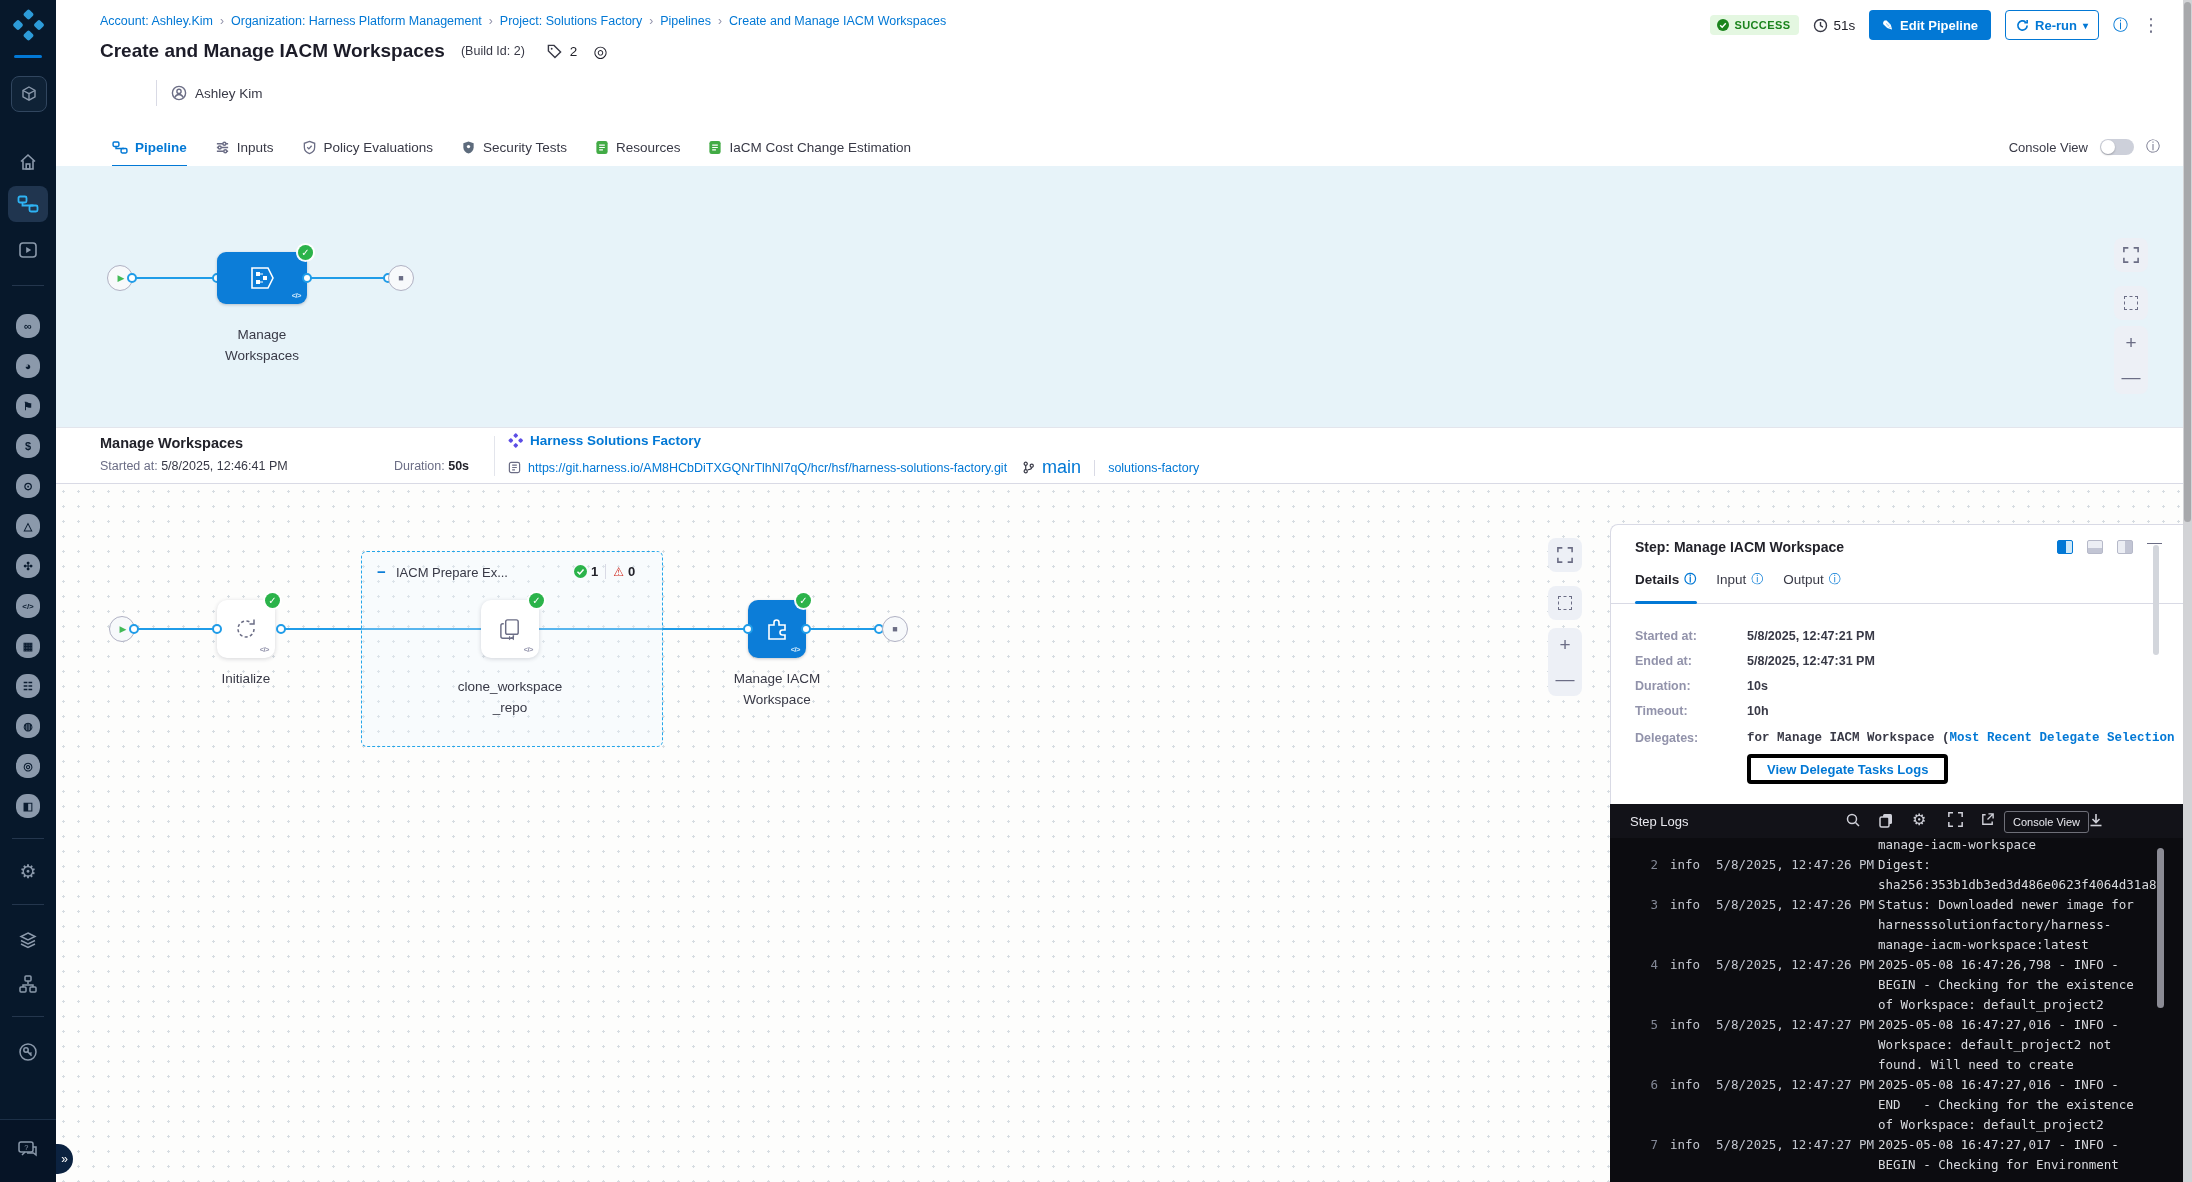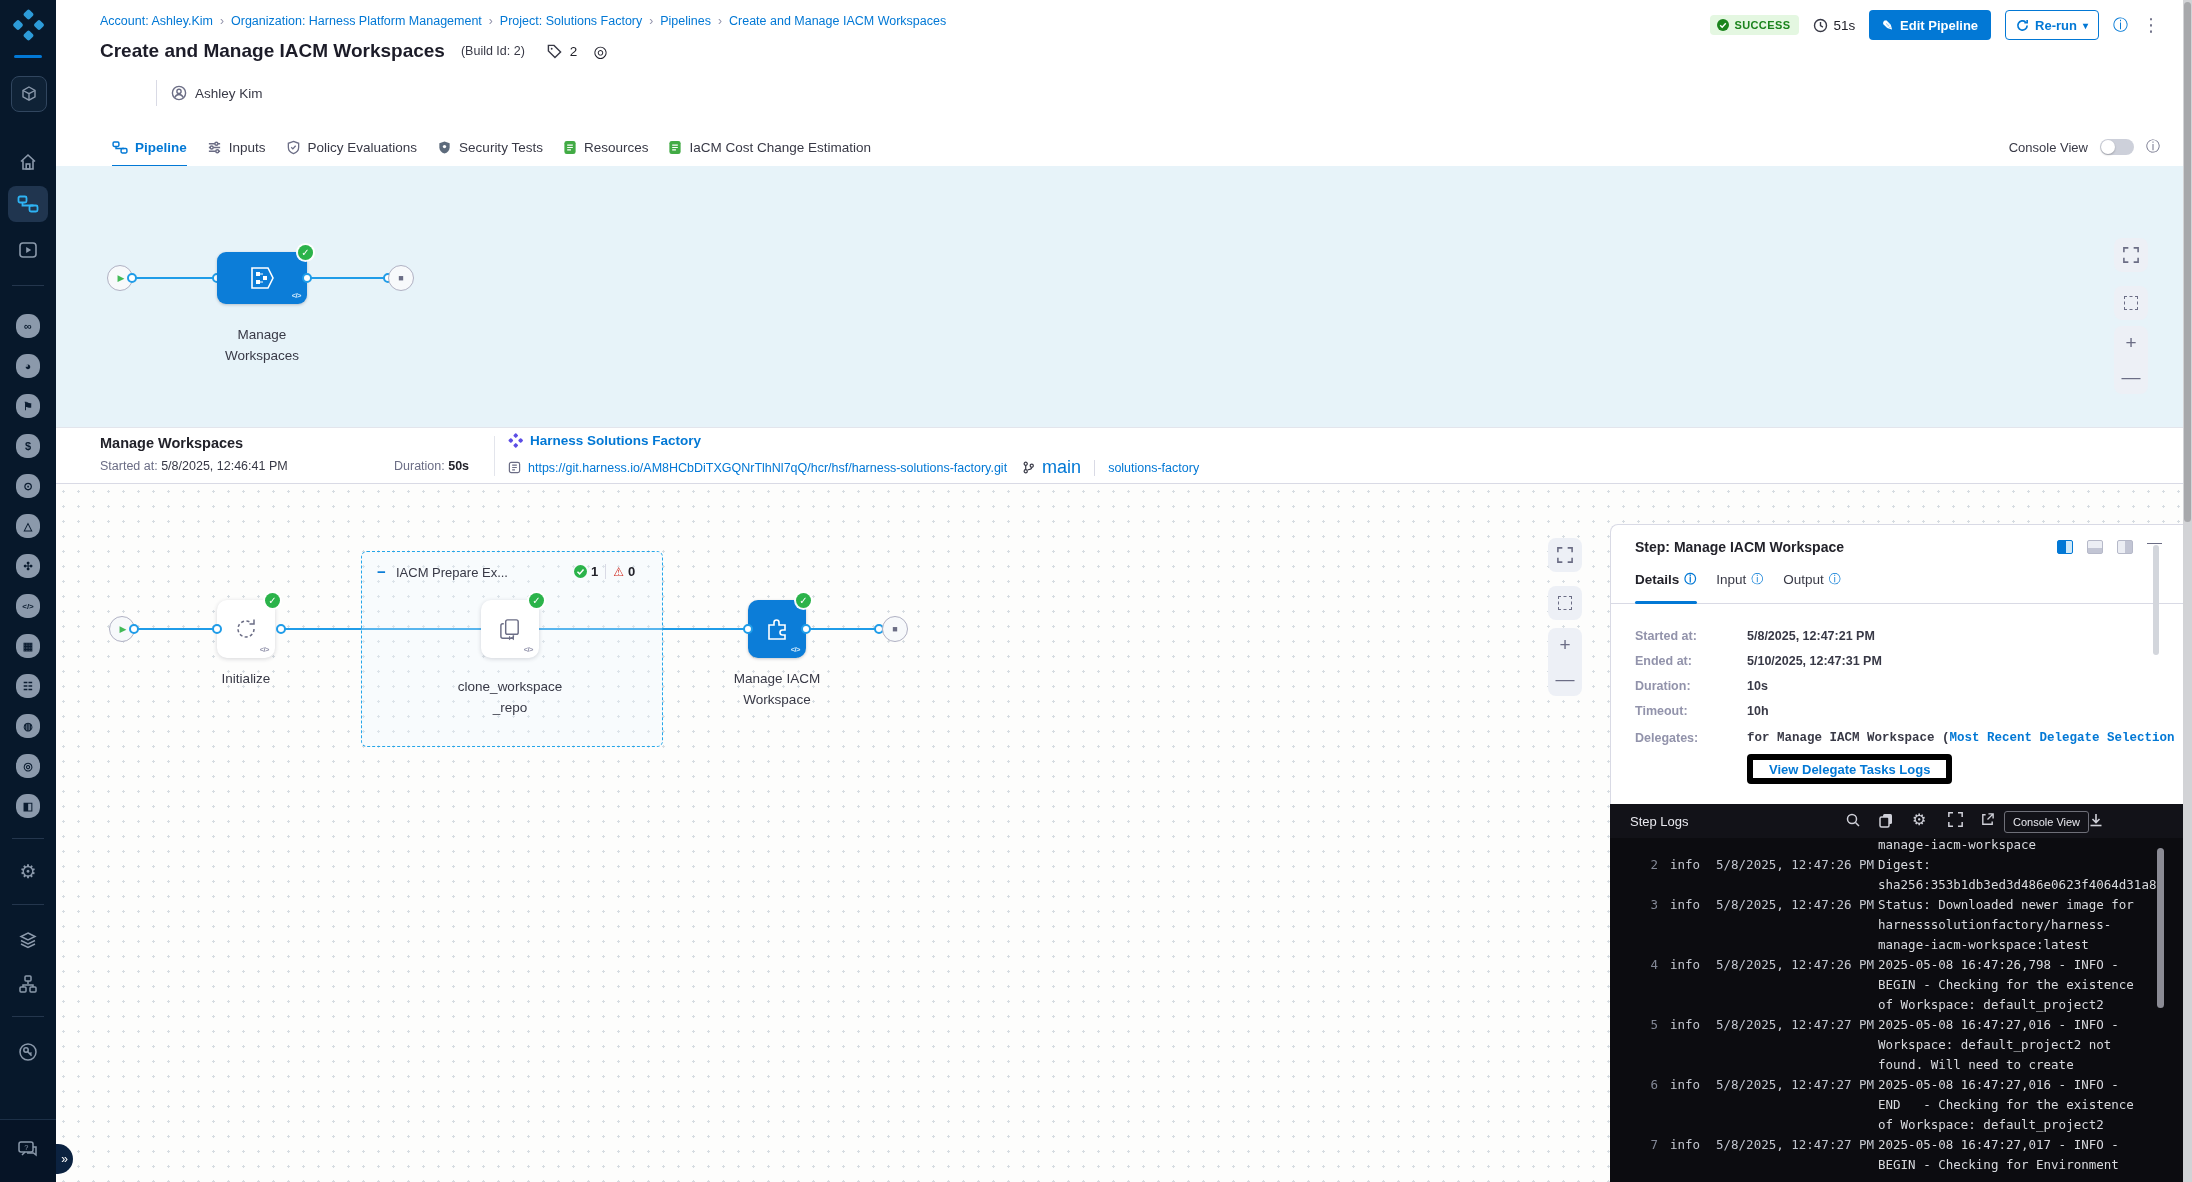--- a/index.html
+++ b/index.html
@@ -280,21 +280,21 @@
         </svg>
         <span>Re-run</span>
         <span style="font-size:10px;">▾</span>
       </button>
       <span style="font-size:15px;color:#0278d5;">ⓘ</span>
       <span style="font-size:18px;color:#6b6d85;">⋮</span>
     </div>
   </header>
 
   <div id="tabbar">
-    <div class="abs flex" style="left:56px;top:0;gap:20px;height:38px;">
+    <div class="abs flex" style="left:56px;top:0;gap:28px;height:38px;">
       <div class="tab active">
         <svg width="16" height="15" viewBox="0 0 22 18" fill="none" stroke="#0278d5" stroke-width="2">
           <rect x="1.5" y="1.5" width="8" height="6" rx="1.5"></rect>
             <rect x="12.5" y="10.5" width="8" height="6" rx="1.5"></rect>
             <path d="M5.5 7.5v3h11"></path>
         </svg>
         <span>Pipeline</span>
       </div>
       <div class="tab">
         <svg width="15" height="15" viewBox="0 0 16 16" fill="none" stroke="#6b6d85" stroke-width="1.5">
@@ -530,30 +530,30 @@
         <span>Output</span>
           <span class="info-i">ⓘ</span>
       </span>
     </div>
     <div class="abs" style="left:0;top:78px;width:582px;height:1px;background:#d9dae5;"></div>
     <div class="abs" style="left:24px;top:76px;width:62px;height:3px;background:#0278d5;border-radius:2px;"></div>
 
     <span class="dlabel" style="top:104px;">Started at:</span>
     <span class="dvalue" style="top:104px;">5/8/2025, 12:47:21 PM</span>
     <span class="dlabel" style="top:129px;">Ended at:</span>
-    <span class="dvalue" style="top:129px;">5/10/2025, 12:47:31 PM</span>
+    <span class="dvalue" style="top:129px;">5/8/2025, 12:47:31 PM</span>
     <span class="dlabel" style="top:154px;">Duration:</span>
     <span class="dvalue" style="top:154px;">10s</span>
     <span class="dlabel" style="top:179px;">Timeout:</span>
     <span class="dvalue" style="top:179px;">10h</span>
     <span class="dlabel" style="top:206px;text-align:right;">Delegates:</span>
     <span class="dvalue" style="top:206px;white-space:nowrap;font-family:Liberation Mono, monospace;">
       <span>for Manage IACM Workspace (</span><a class="linkblue">Most Recent Delegate Selection Logs</a><span>)</span>
     </span>
-    <button class="abs" style="left:136px;top:229px;height:30px;padding:0 16px;background:#fff;border:6px solid #000000;border-radius:4px;color:#0278d5;font-size:13px;font-weight:bold;cursor:pointer;font-family:inherit;">View Delegate Tasks Logs</button>
+    <button class="abs" style="left:136px;top:229px;height:30px;padding:0 16px;background:#fff;border:4px solid #000000;border-radius:4px;color:#0278d5;font-size:13px;font-weight:bold;cursor:pointer;font-family:inherit;">View Delegate Tasks Logs</button>
 
     <div class="scroll-thumb" style="left:542px;top:20px;width:6px;height:110px;background:#d3d6dc;"></div>
   </section>
 
   <section id="logpanel">
     <div id="loghead">
       <span style="margin-left:20px;font-size:13px;color:#e8e8ee;">Step Logs</span>
 
       <span class="loghead-ic" style="left:235px;">
         <svg width="16" height="16" viewBox="0 0 16 16" fill="none" stroke="currentColor" stroke-width="1.5">

